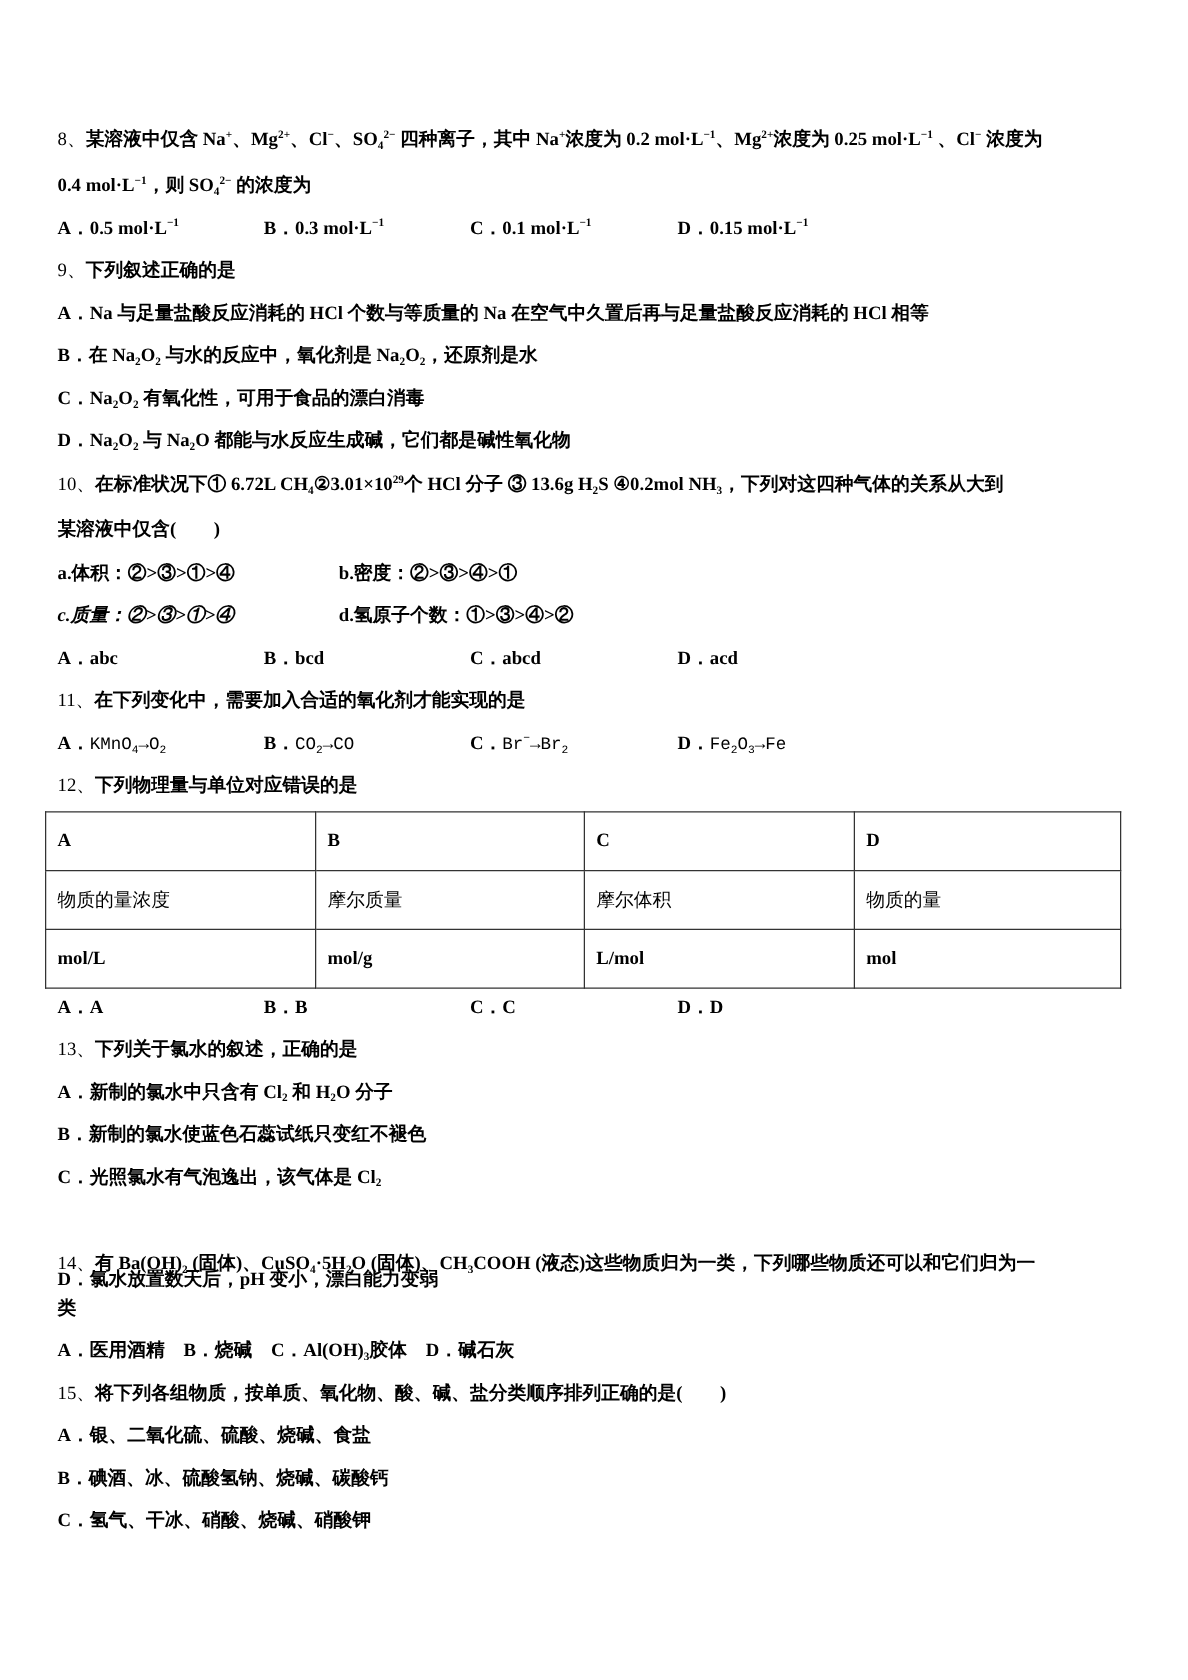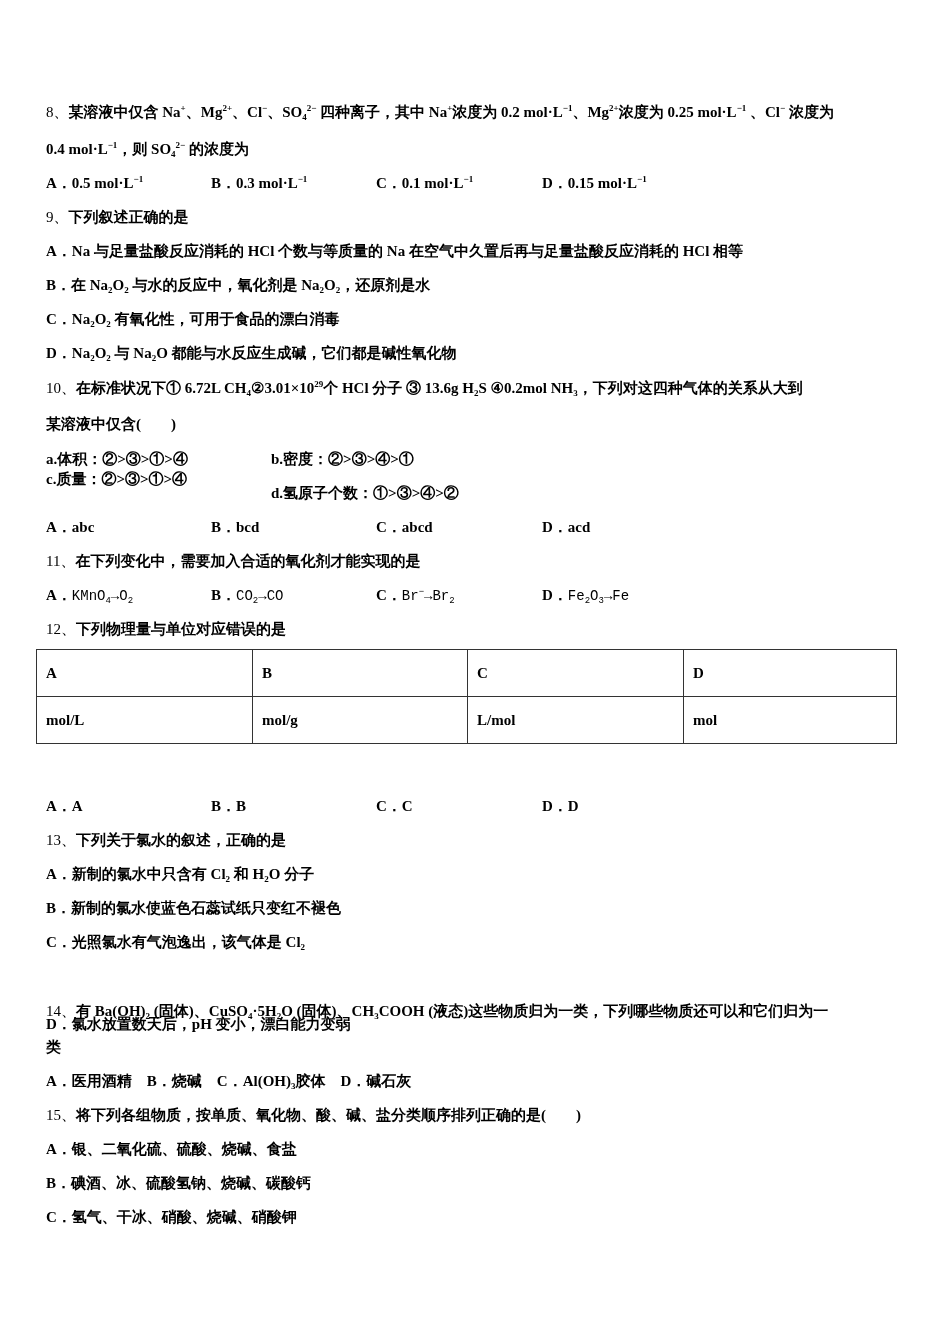--- a/index.html
+++ b/index.html
@@ -37,41 +37,47 @@
 <div class="line" style="top:207px;"><span class="qnum">9、</span><span>下列叙述正确的是</span></div>
 <div class="line" style="top:241px;"><span>A．Na 与足量盐酸反应消耗的 HCl 个数与等质量的 Na 在空气中久置后再与足量盐酸反应消耗的 HCl 相等</span></div>
 <div class="line" style="top:275px;"><span>B．在 Na</span><sub>2</sub><span>O</span><sub>2</sub><span> 与水的反应中，氧化剂是 Na</span><sub>2</sub><span>O</span><sub>2</sub><span>，还原剂是水</span></div>
 <div class="line" style="top:309px;"><span>C．Na</span><sub>2</sub><span>O</span><sub>2</sub><span> 有氧化性，可用于食品的漂白消毒</span></div>
 <div class="line" style="top:343px;"><span>D．Na</span><sub>2</sub><span>O</span><sub>2</sub><span> 与 Na</span><sub>2</sub><span>O 都能与水反应生成碱，它们都是碱性氧化物</span></div>
 
 <div class="line" style="top:378px;"><span class="qnum">10、</span><span>在标准状况下① 6.72L CH</span><sub>4</sub><span>②3.01×10</span><sup>29</sup><span>个 HCl 分子 ③ 13.6g H</span><sub>2</sub><span>S ④0.2mol NH</span><sub>3</sub><span>，下列对这四种气体的关系从大到</span></div>
 <div class="line" style="top:414px;"><span>某溶液中仅含(　　)</span></div>
 <div class="line" style="top:449px;"><span>a.体积：②&gt;③&gt;①&gt;④</span></div>
 <div class="opt" style="top:449px;left:271px;"><span>b.密度：②&gt;③&gt;④&gt;①</span></div>
-<div class="line" style="top:469px;"><span>c.质量：②&gt;③&gt;①&gt;④</span></div>
+<div class="line" style="top:483px;font-style:italic;"><span>c.质量：②&gt;③&gt;①&gt;④</span></div>
 <div class="opt" style="top:483px;left:271px;"><span>d.氢原子个数：①&gt;③&gt;④&gt;②</span></div>
 <div class="opt" style="top:517px;left:46px;">A．abc</div>
 <div class="opt" style="top:517px;left:211px;">B．bcd</div>
 <div class="opt" style="top:517px;left:376px;text-align:right;">C．abcd</div>
 <div class="opt" style="top:517px;left:542px;">D．acd</div>
 
 <div class="line" style="top:551px;"><span class="qnum">11、</span><span>在下列变化中，需要加入合适的氧化剂才能实现的是</span></div>
 <div class="opt mono" style="top:585px;left:46px;"><span class="lbl">A．</span><span>KMnO</span><sub>4</sub><span>→O</span><sub>2</sub></div>
 <div class="opt mono" style="top:585px;left:211px;"><span class="lbl">B．</span><span>CO</span><sub>2</sub><span>→CO</span></div>
 <div class="opt mono" style="top:585px;left:376px;"><span class="lbl">C．</span><span>Br</span><sup>−</sup><span>→Br</span><sub>2</sub></div>
 <div class="opt mono" style="top:585px;left:542px;"><span class="lbl">D．</span><span>Fe</span><sub>2</sub><span>O</span><sub>3</sub><span>→Fe</span></div>
 
 <div class="line" style="top:619px;"><span class="qnum">12、</span><span>下列物理量与单位对应错误的是</span></div>
 <table class="units">
   <tbody>
       <tr>
     <td class="c0">A</td>
     <td class="c1">B</td>
     <td class="c2">C</td>
     <td>D</td>
+  </tr>
+  <tr>
+    <td class="c0" style="font-weight:normal">物质的量浓度</td>
+    <td class="c1" style="font-weight:normal">摩尔质量</td>
+    <td class="c2" style="font-weight:normal">摩尔体积</td>
+    <td style="font-weight:normal">物质的量</td>
   </tr>
   <tr>
     <td class="c0">mol/L</td>
     <td class="c1">mol/g</td>
     <td class="c2">L/mol</td>
     <td>mol</td>
   </tr>
 </tbody>
   </table>
 <div class="opt" style="top:796px;left:46px;">A．A</div>

